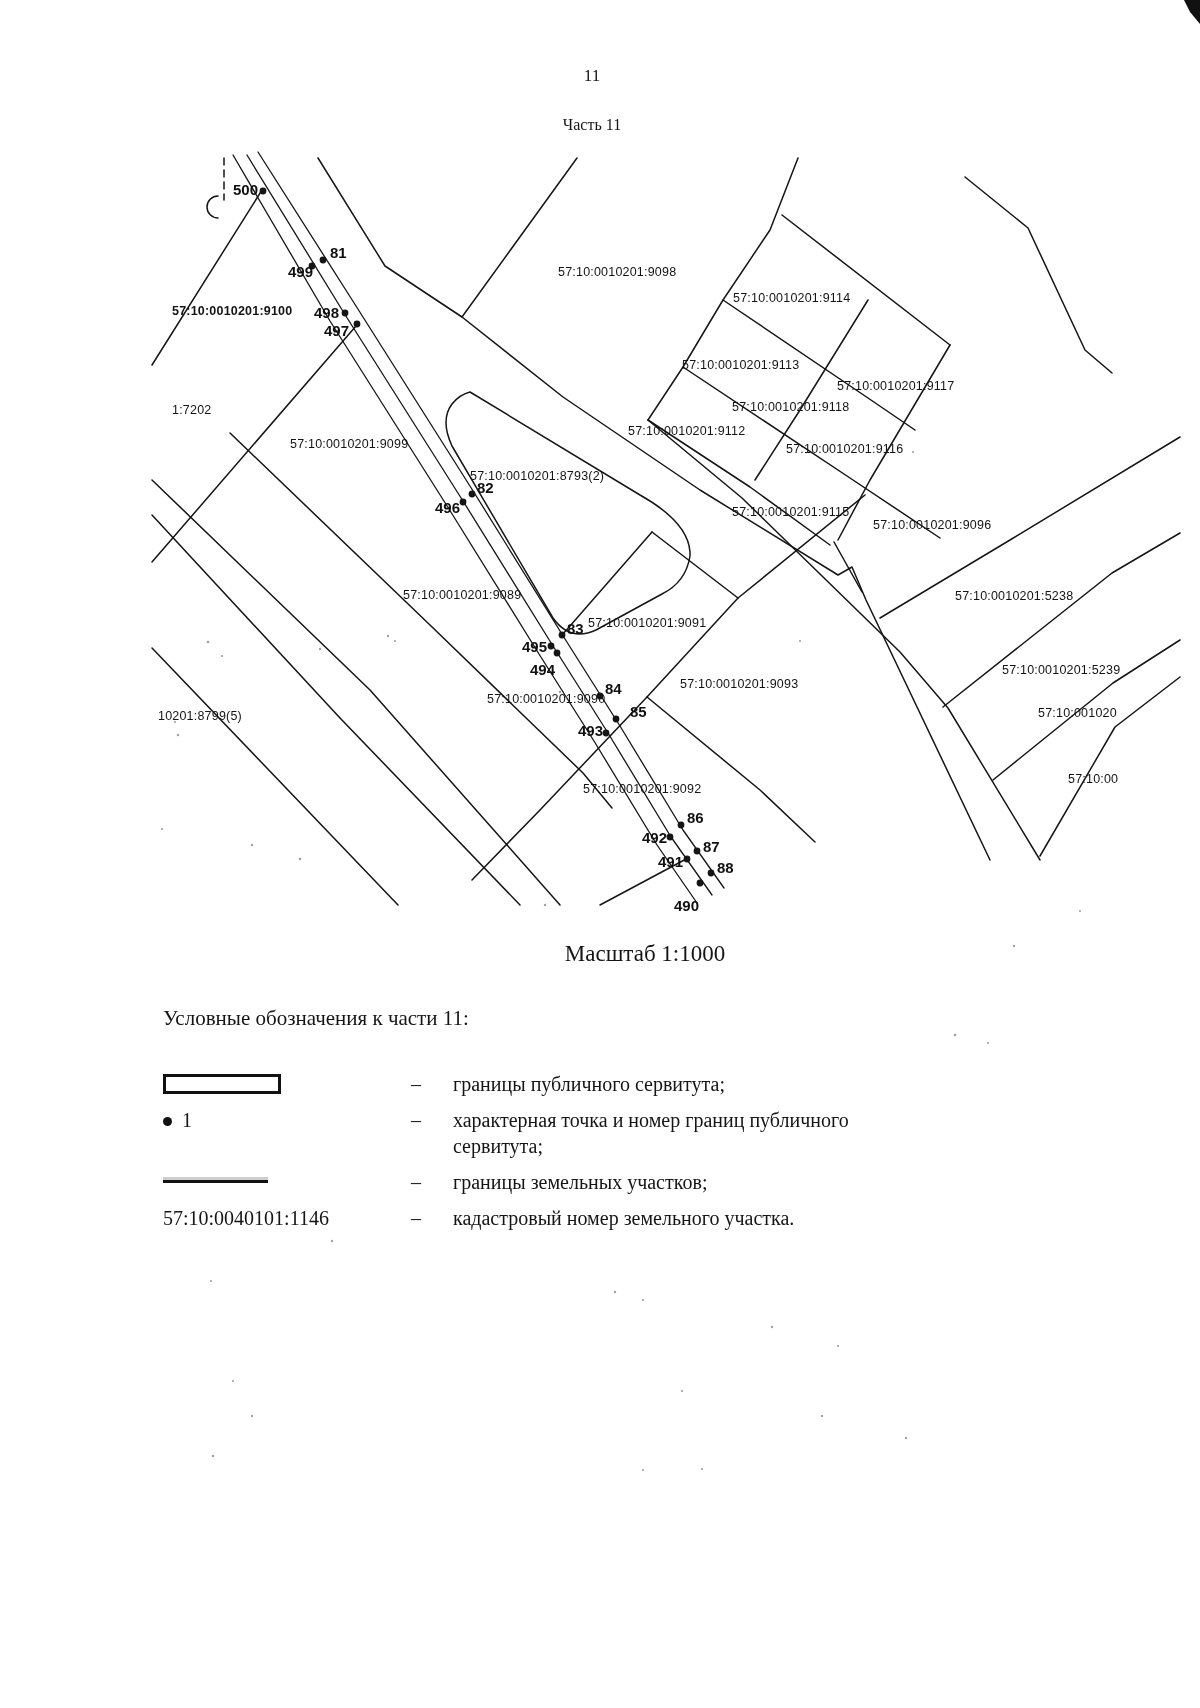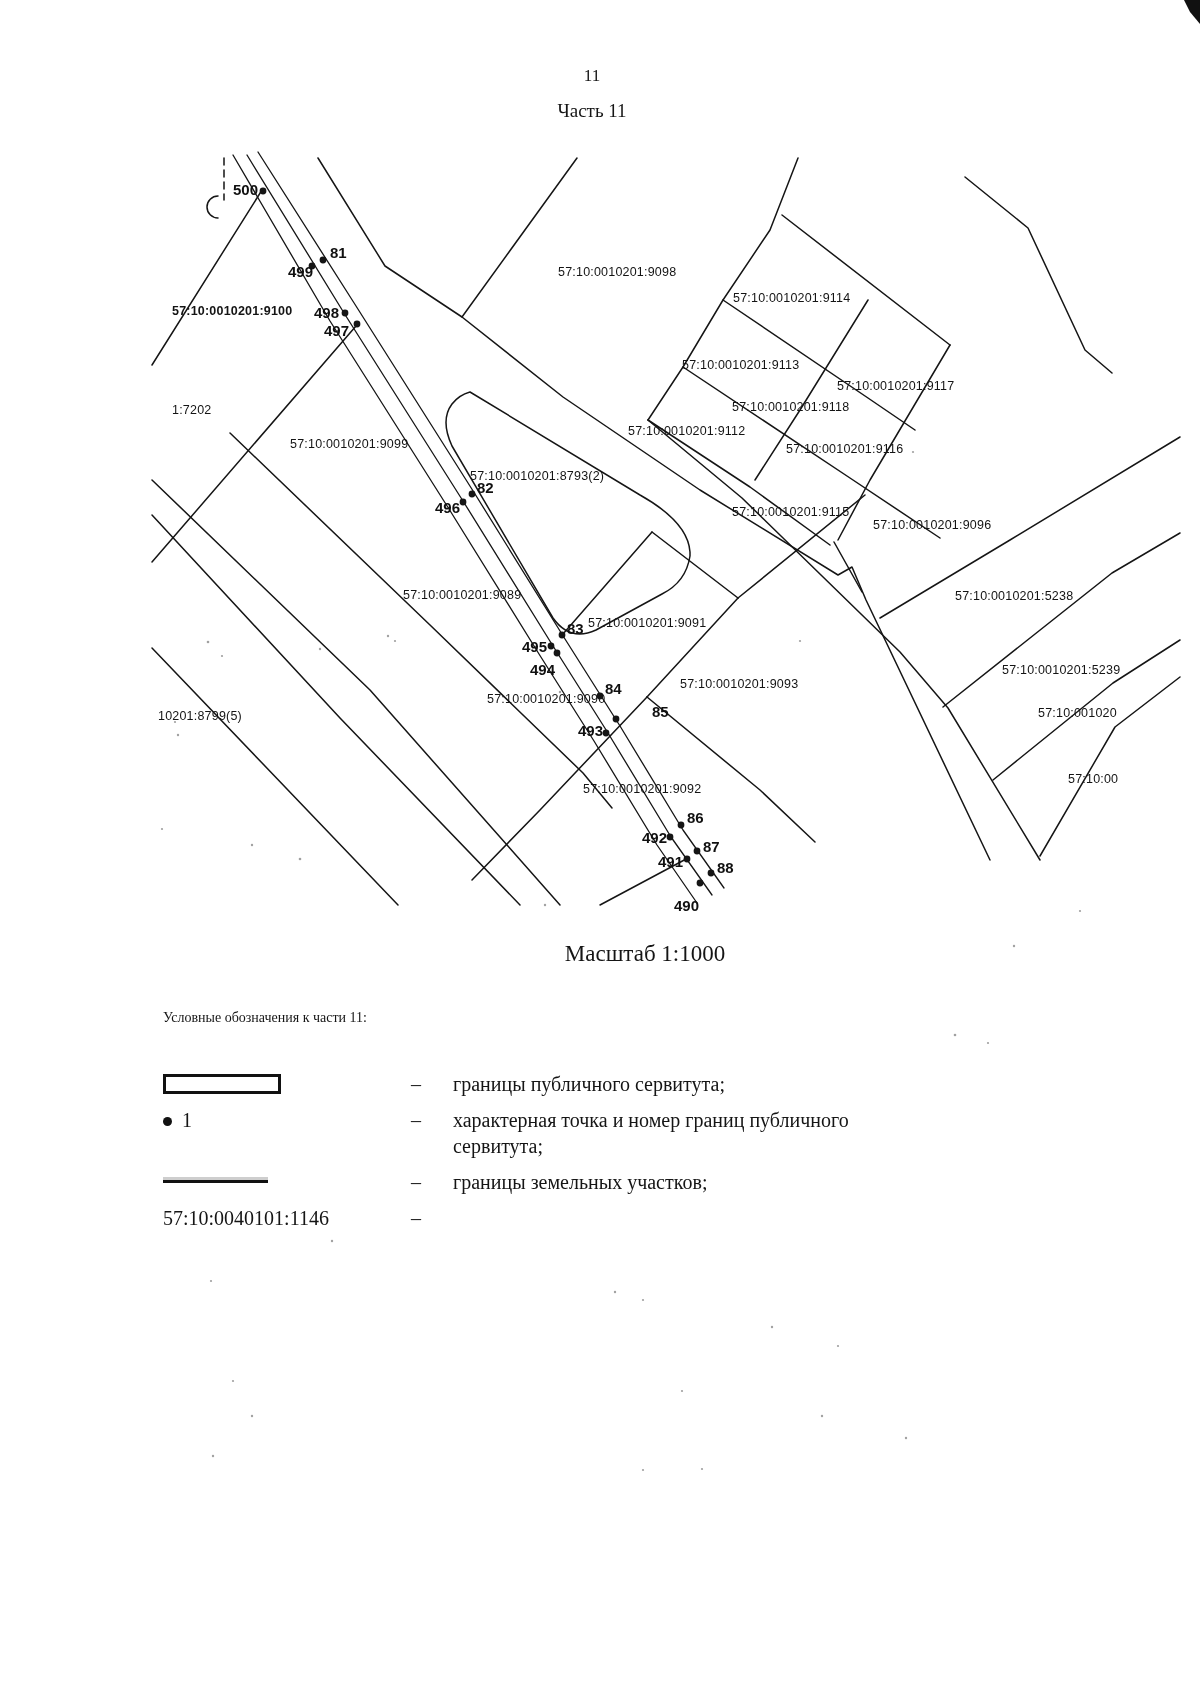--- a/index.html
+++ b/index.html
@@ -2,37 +2,37 @@
 <html><head>
 <meta charset="utf-8">
 <style>
   html,body{margin:0;padding:0;}
   body{
     width:1200px;height:1708px;position:relative;background:#ffffff;
     font-family:"Liberation Serif", serif;color:#151515;overflow:hidden;
   }
   .center-text{position:absolute;left:0;width:1184px;text-align:center;}
   #page-number{top:66px;font-size:17px;}
-  #doc-title{top:100px;font-size:19px;}
+  #doc-title{top:116px;font-size:16px;}
   #map-svg{position:absolute;left:0;top:0;}
   #map-svg path, #map-svg line{fill:none;stroke:#151515;stroke-width:1.5;stroke-linecap:round;stroke-linejoin:round;}
   #map-svg .thin{stroke-width:1.3;}
   #map-svg .blob{fill:#111;stroke:none;}
   #map-svg .noise{fill:#444;stroke:none;opacity:.5;}
   .parcel-label{
     position:absolute;font-family:"Liberation Sans", sans-serif;
     font-size:12.5px;letter-spacing:.2px;white-space:nowrap;color:#141414;
   }
   .point-label{
     position:absolute;font-family:"Liberation Sans", sans-serif;
     font-size:15px;font-weight:600;white-space:nowrap;color:#101010;
   }
   #scale-caption{position:absolute;top:941px;left:445px;width:400px;text-align:center;font-size:23px;}
   #legend{position:absolute;left:163px;top:1005px;width:900px;}
-  #legend-heading{font-size:14px;line-height:26px;margin:0 0 40px 0;font-weight:normal;}
+  #legend-heading{font-size:21px;line-height:26px;margin:0 0 40px 0;font-weight:normal;}
   .legend-row{display:grid;grid-template-columns:242px 48px 1fr;align-items:start;
     font-size:20px;line-height:26px;margin-bottom:10px;}
   .legend-row .ltext{max-width:490px;}
   .ldash{padding-left:6px;}
   .sym-bar{width:112px;height:14px;border:3px solid #111;margin-top:3px;}
   .sym-dot{display:inline-block;width:9px;height:9px;border-radius:50%;background:#111;margin:0 10px 1px 0;vertical-align:middle;}
   .sym-line{width:105px;height:3px;background:#111;margin-top:11px;box-shadow:0 -3px 0 rgba(60,60,60,.25);}
   .sym-cadnum{white-space:nowrap;}
 </style>
 </head>
@@ -174,21 +174,21 @@
     <div class="point-label" style="left: 330px; top: 244px;">81</div>
     <div class="point-label" style="left: 288px; top: 263px;">499</div>
     <div class="point-label" style="left: 314px; top: 304px;">498</div>
     <div class="point-label" style="left: 324px; top: 322px;">497</div>
     <div class="point-label" style="left: 477px; top: 479px;">82</div>
     <div class="point-label" style="left: 435px; top: 499px;">496</div>
     <div class="point-label" style="left: 567px; top: 620px;">83</div>
     <div class="point-label" style="left: 522px; top: 638px;">495</div>
     <div class="point-label" style="left: 530px; top: 653px; margin-top: 8px;">494</div>
     <div class="point-label" style="left: 605px; top: 680px;">84</div>
-    <div class="point-label" style="left: 652px; top: 703px; text-align: center;">85</div>
+    <div class="point-label" style="left: 630px; top: 703px; text-align: center;">85</div>
     <div class="point-label" style="left: 578px; top: 722px;">493</div>
     <div class="point-label" style="left: 687px; top: 809px;">86</div>
     <div class="point-label" style="left: 642px; top: 829px;">492</div>
     <div class="point-label" style="left: 703px; top: 838px;">87</div>
     <div class="point-label" style="left: 658px; top: 853px;">491</div>
     <div class="point-label" style="left: 717px; top: 859px;">88</div>
     <div class="point-label" style="left: 674px; top: 876px; margin-top: 21px;">490</div>
   </div>
 
 <div id="scale-caption">Масштаб 1:1000</div>
@@ -214,14 +214,15 @@
     <div>
         <div class="sym-line"></div>
       </div>
     <div class="ldash">–</div>
     <div class="ltext">границы земельных участков;</div>
   </div>
 
   <div class="legend-row">
     <div class="sym-cadnum">57:10:0040101:1146</div>
     <div class="ldash">–</div>
+    <div class="ltext">кадастровый номер земельного участка.</div>
   </div>
 </div>
 
 </body></html>

